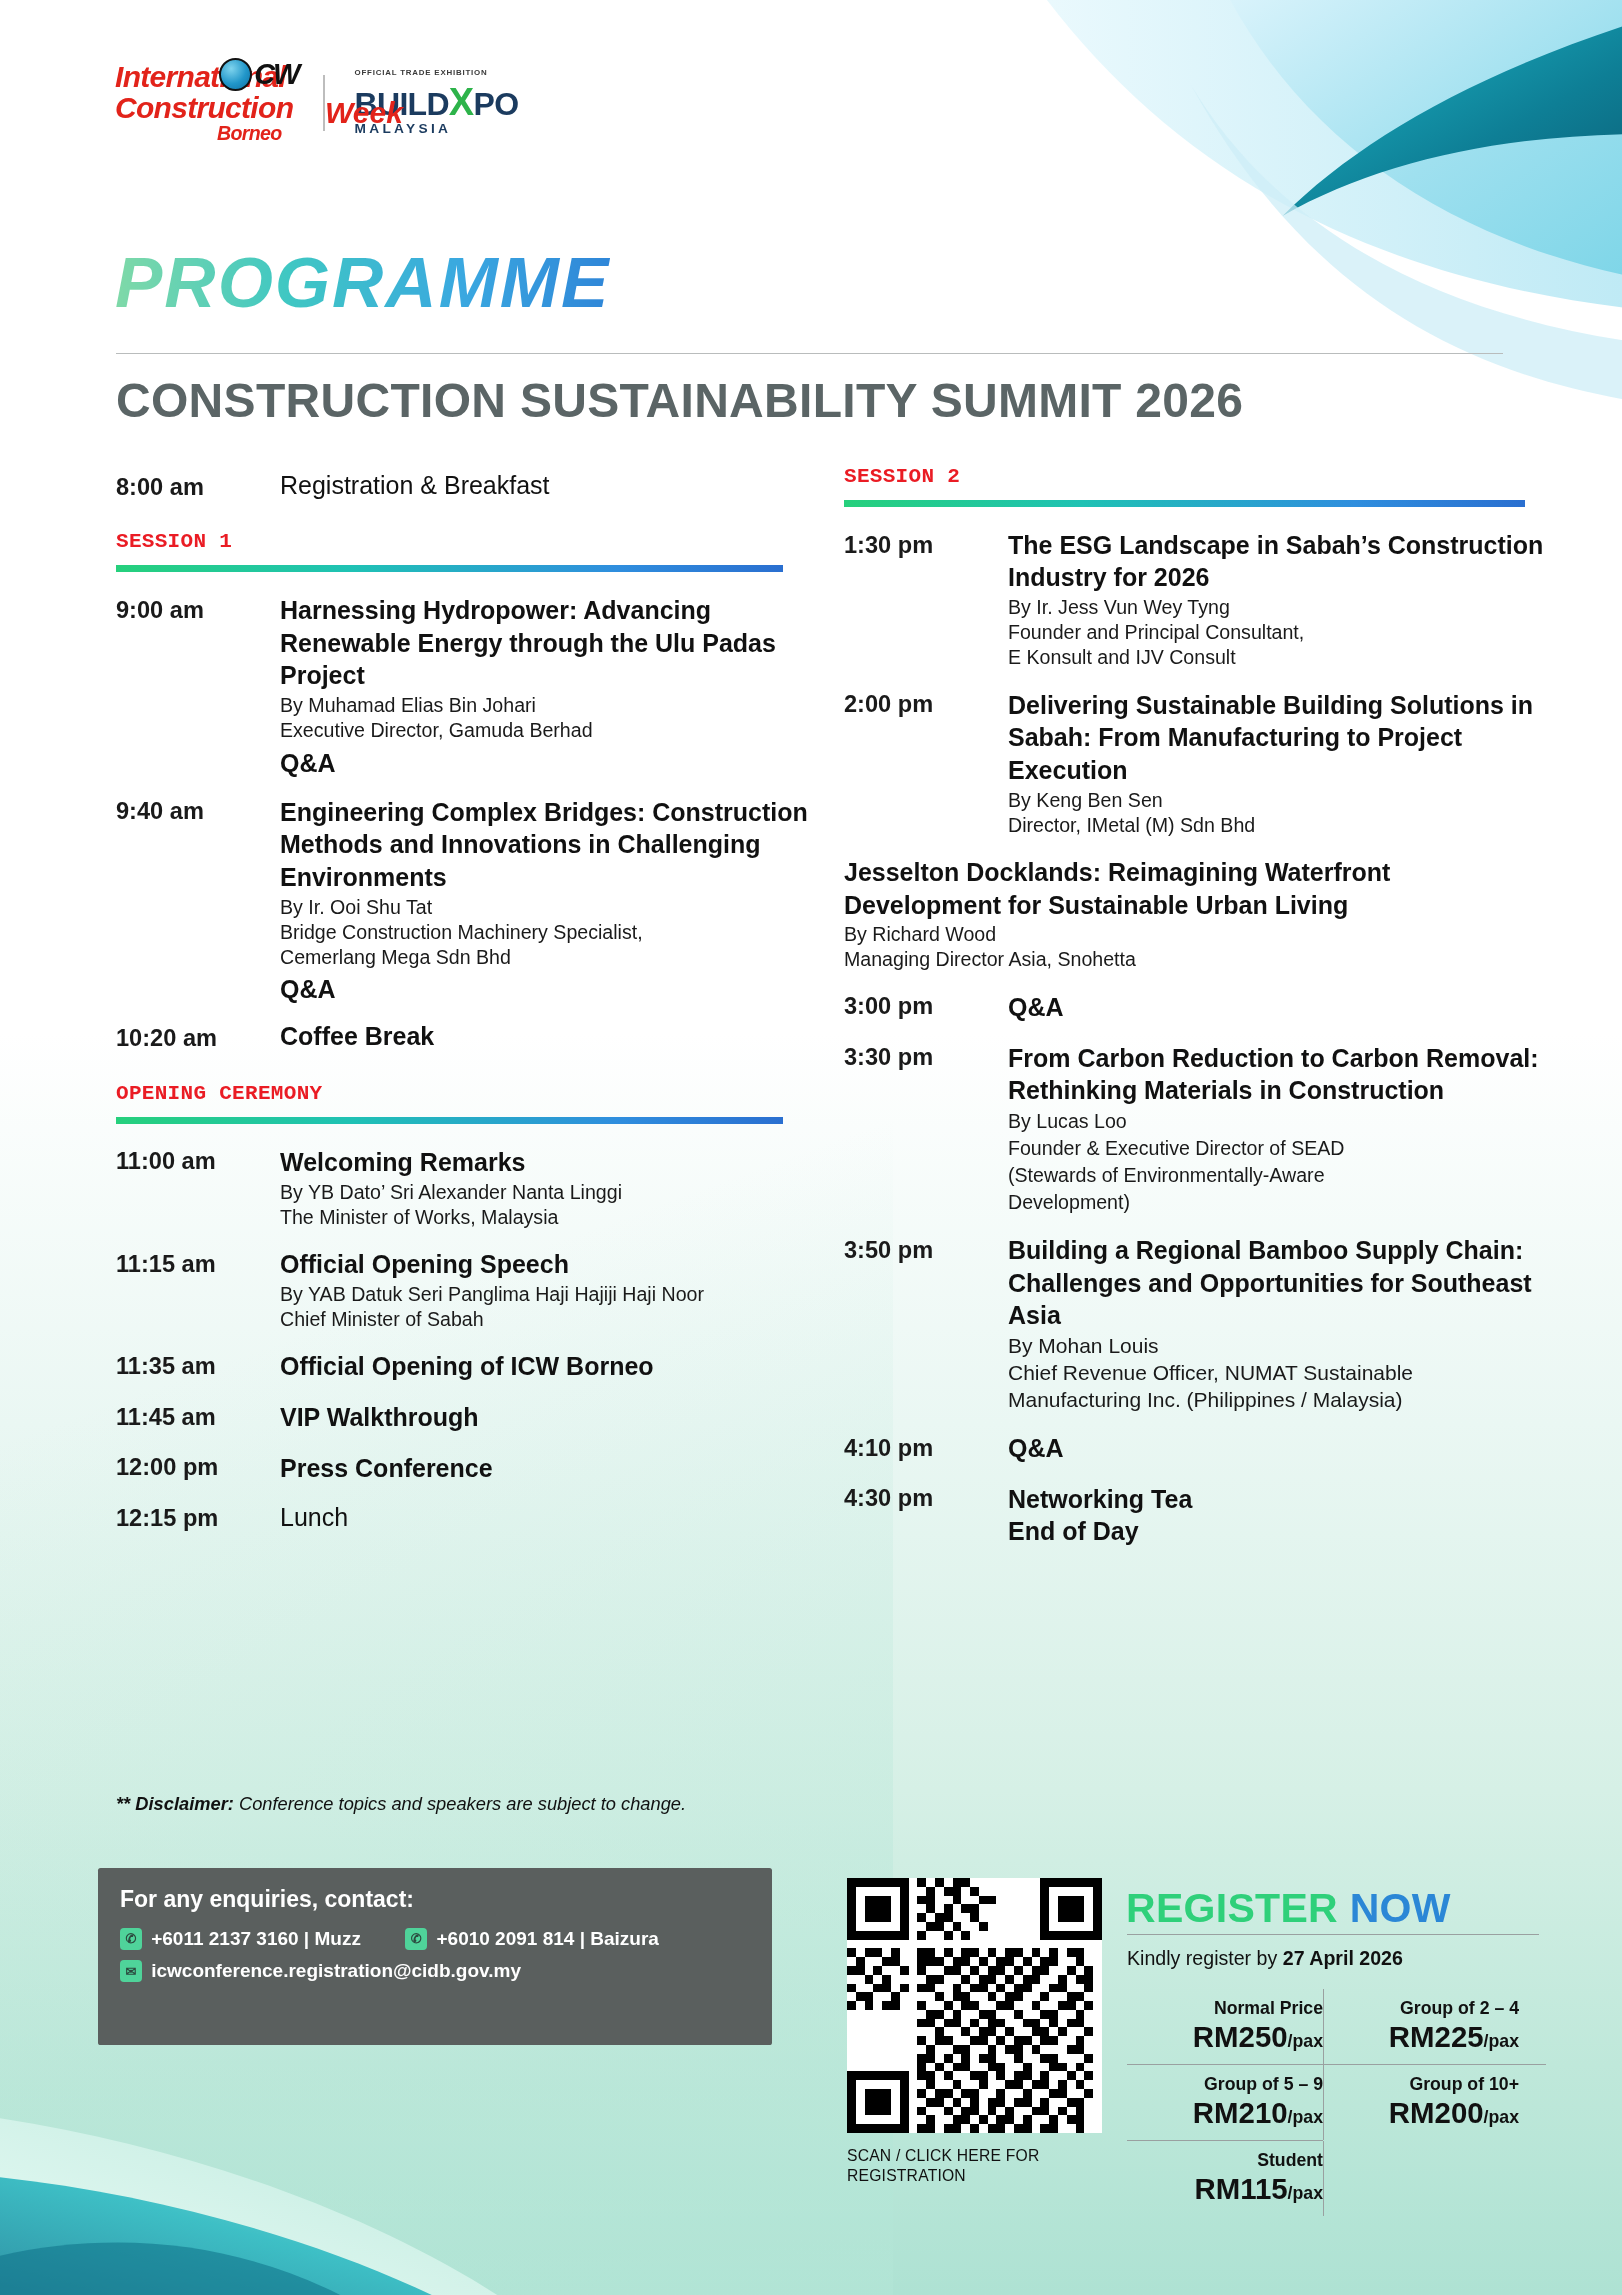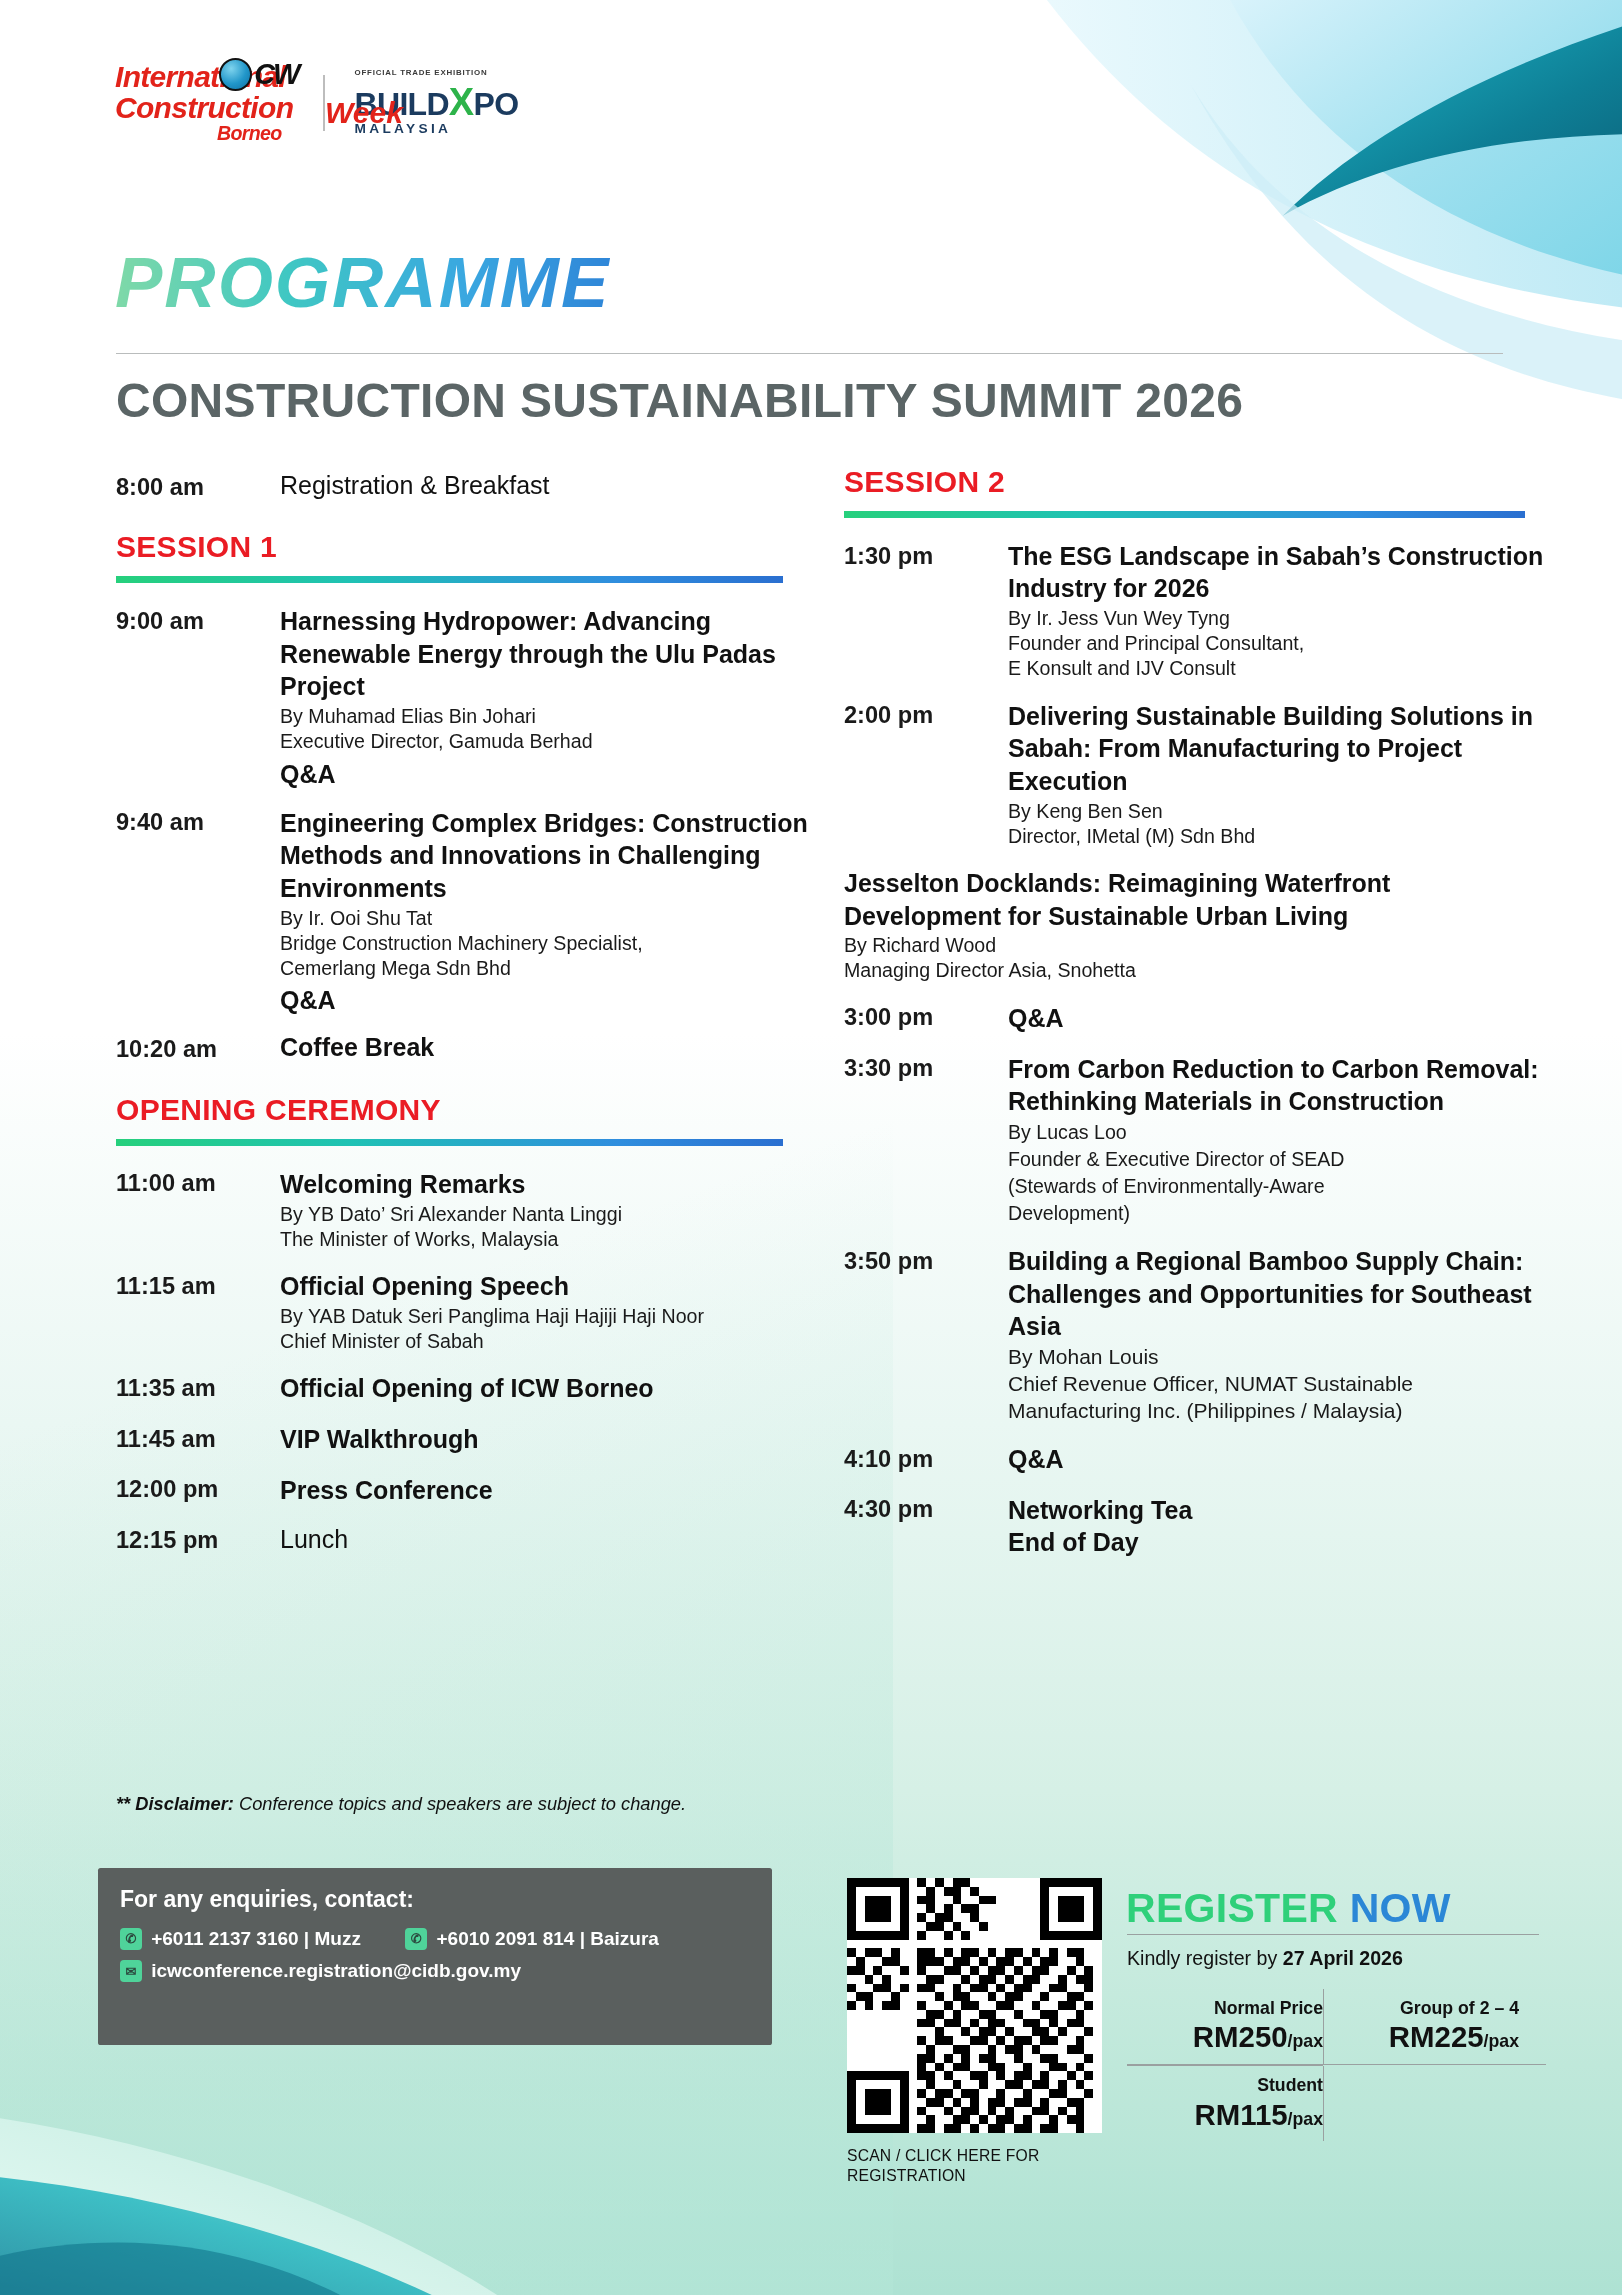--- a/index.html
+++ b/index.html
@@ -58,21 +58,21 @@
   .title-rule { position:absolute; left:116px; top:353px; width:1387px; height:1.3px; background:#b9bcbc; }
   .summit-title {
     position:absolute; left:116px; top:373px;
     font-size:48px; font-weight:bold; color:#5b6566; letter-spacing:0.3px;
   }
 
   
   .col-left { position:absolute; left:116px; top:471px; width:694px; }
   .col-right { position:absolute; left:844px; top:465px; width:707px; }
 
-  .section-head { color:#ea1c24; font-size:30px; font-weight:bold; letter-spacing:0.3px; }
+  .section-head { color:#ea1c24; font-size:21px; font-weight:bold; letter-spacing:0.3px;font-family:Liberation Mono, monospace; }
   .section-bar { height:7.2px; width:681px; margin:11.8px 0 22px 0;
     background:linear-gradient(90deg,#26d07c 0%, #1fc2b4 35%, #2f8ede 75%, #2a6fd0 100%); }
   .section-bar.narrow { width:667px; }
 
   .row { display:flex; margin-bottom:3.9px; }
   .time { width:164px; flex:0 0 164px; font-size:23.6px; font-weight:bold; color:#1a1a1a; padding-top:2.6px; }
   .body { flex:1; }
   .ttl { font-size:25px; font-weight:bold; color:#111; line-height:1.30; }
   .by { font-size:19.6px; color:#1a1a1a; line-height:1.28; margin-top:1.3px; }
   .qa { font-size:25px; font-weight:bold; color:#111; margin-top:5.2px; }
@@ -622,20 +622,30 @@
     <div class="price-cell">
       <div class="lbl">Normal Price</div>
       <div class="amt"><span>RM250</span><span class="pax">/pax</span></div>
     </div>
     <div class="price-cell right">
       <div class="lbl">Group of 2 – 4</div>
       <div class="amt"><span>RM225</span><span class="pax">/pax</span></div>
     </div>
   </div>
   <div class="hr-sep"></div>
+  <div class="price-row">
+    <div class="price-cell">
+      <div class="lbl">Group of 5 – 9</div>
+      <div class="amt"><span>RM210</span><span class="pax">/pax</span></div>
+    </div>
+    <div class="price-cell right">
+      <div class="lbl">Group of 10+</div>
+      <div class="amt"><span>RM200</span><span class="pax">/pax</span></div>
+    </div>
+  </div>
   <div class="hr-sep short"></div>
   <div class="price-row">
     <div class="price-cell">
       <div class="lbl">Student</div>
       <div class="amt"><span>RM115</span><span class="pax">/pax</span></div>
     </div>
     <div class="price-cell right"></div>
   </div>
 </div>
 

